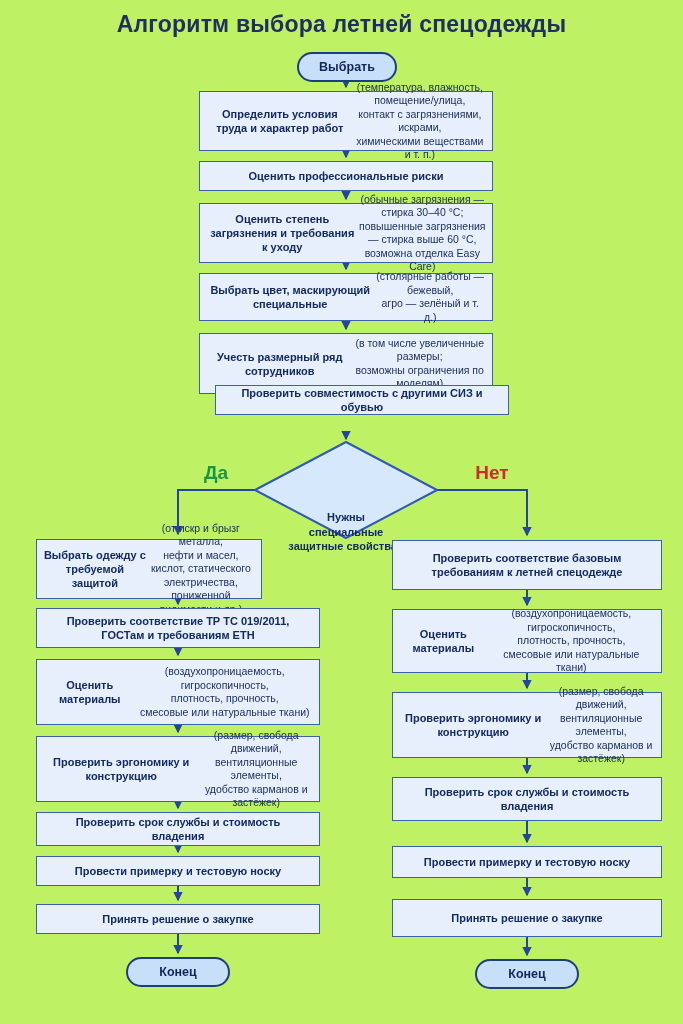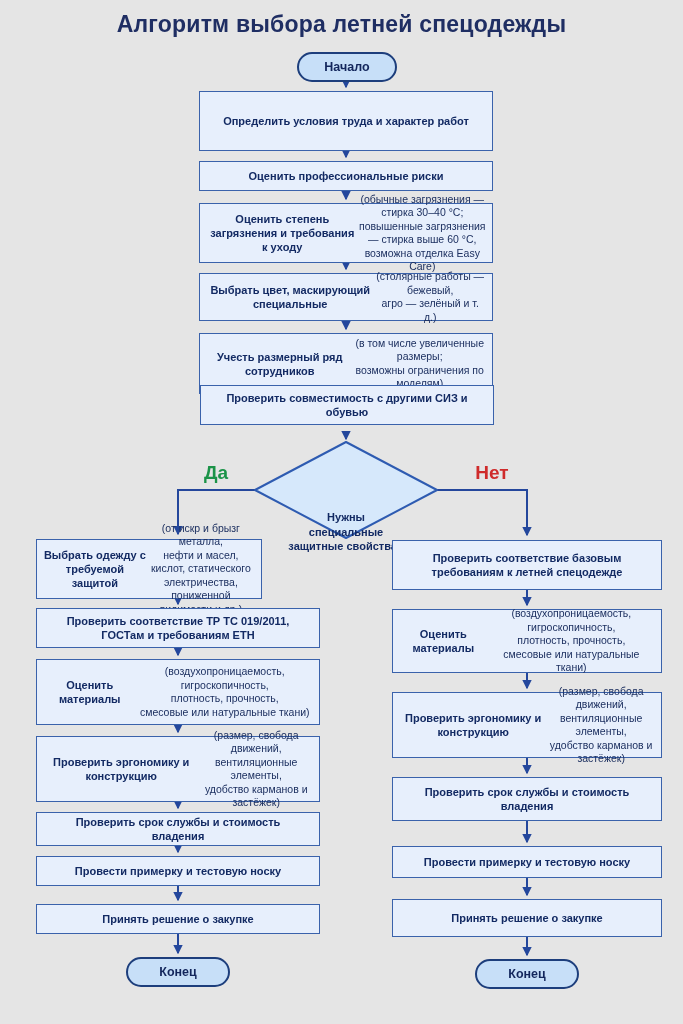--- a/index.html
+++ b/index.html
@@ -1,17 +1,17 @@
 <!DOCTYPE html>
 <html><head>
 <meta charset="utf-8">
 <style>
   html,body{margin:0;padding:0;background:#ffffff;}
   #canvas{
-    position:relative;width:683px;height:1024px;background:#e5e5e5;overflow:hidden;
+    position:relative;width:683px;height:1024px;background:#bef264;overflow:hidden;
     font-family:"Liberation Sans", sans-serif;
   }
   #title{
     position:absolute;left:0;top:11px;width:683px;text-align:center;
     font-size:23px;font-weight:bold;color:#1f2e63;letter-spacing:.2px;
   }
   svg.layer{position:absolute;left:0;top:0;width:683px;height:1024px;}
   .box{
     position:absolute;background:#e7effc;border:1.5px solid #3a62ab;
     display:flex;flex-direction:row;justify-content:center;align-items:center;
@@ -66,46 +66,49 @@
       <path d="M527,673 L527,688" marker-end="url(#ah)"></path>
       <path d="M527,758 L527,773" marker-end="url(#ah)"></path>
       <path d="M527,821 L527,842" marker-end="url(#ah)"></path>
       <path d="M527,878 L527,895" marker-end="url(#ah)"></path>
       <path d="M527,937 L527,955" marker-end="url(#ah)"></path>
     </g>
     <polygon points="346,442 437,490 346,538 255,490" fill="#d6e8fb" stroke="#2e5bb1" stroke-width="2" stroke-linejoin="round"></polygon>
   </svg>
 
   <div class="pill" style="left:297px;top:52px;width:100px;height:30px">
-    <span>Начало</span>
+    <span>Выбрать</span>
   </div>
 
   <div class="box" style="left:199px;top:91px;width:294px;height:60px">
     <div class="bt">Определить условия труда и характер работ</div>
+    <div class="bs">(температура, влажность, помещение/улица,
+контакт с загрязнениями, искрами,
+химическими веществами и т. п.)</div>
   </div>
   <div class="box" style="left:199px;top:161px;width:294px;height:30px">
     <div class="bt">Оценить профессиональные риски</div>
   </div>
   <div class="box" style="left:199px;top:203px;width:294px;height:60px">
     <div class="bt">Оценить степень загрязнения и требования к уходу</div>
     <div class="bs">(обычные загрязнения — стирка 30–40 °C;
 повышенные загрязнения — стирка выше 60 °C,
 возможна отделка Easy Care)</div>
   </div>
   <div class="box" style="left:199px;top:273px;width:294px;height:48px">
     <div class="bt">Выбрать цвет, маскирующий специальные</div>
     <div class="bs">(столярные работы — бежевый,
 агро — зелёный и т. д.)</div>
   </div>
   <div class="box" style="left:199px;top:333px;width:294px;height:61px">
     <div class="bt">Учесть размерный ряд сотрудников</div>
     <div class="bs">(в том числе увеличенные размеры;
 возможны ограничения по моделям)</div>
   </div>
-  <div class="box" style="left:200px;top:385px;width:294px;height:40px">
+  <div class="box" style="left:215px;top:385px;width:294px;height:30px">
     <div class="bt">Проверить совместимость с другими СИЗ и обувью</div>
   </div>
 
   <div class="decision-text">Нужны
 специальные
 защитные свойства?</div>
   <div class="edge-label" id="yes-label">Да</div>
   <div class="edge-label" id="no-label">Нет</div>
 
   <div class="box" style="left:36px;top:539px;width:226px;height:60px">

